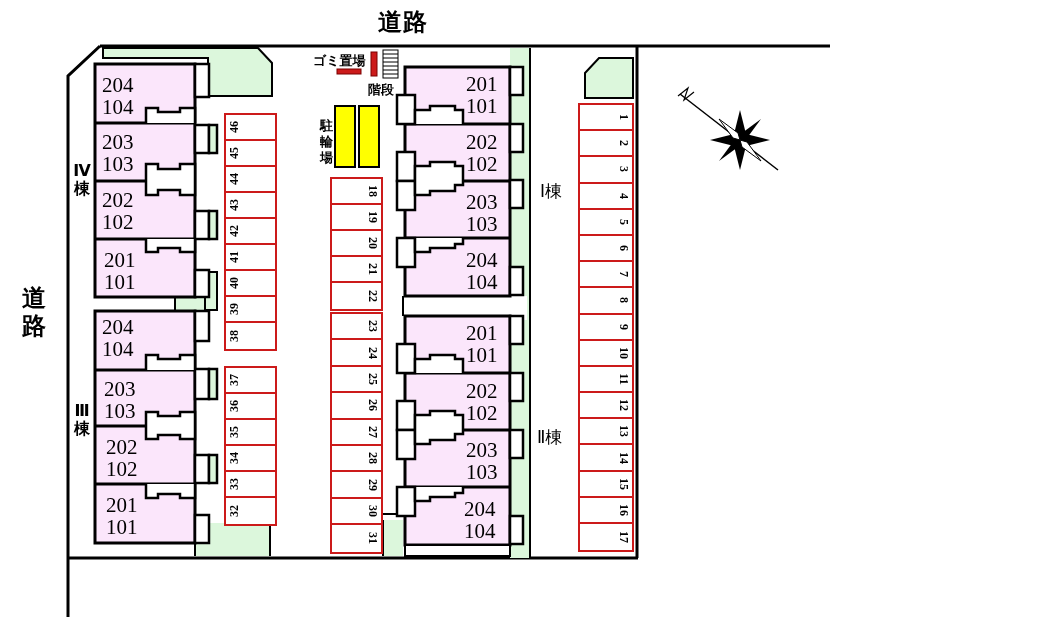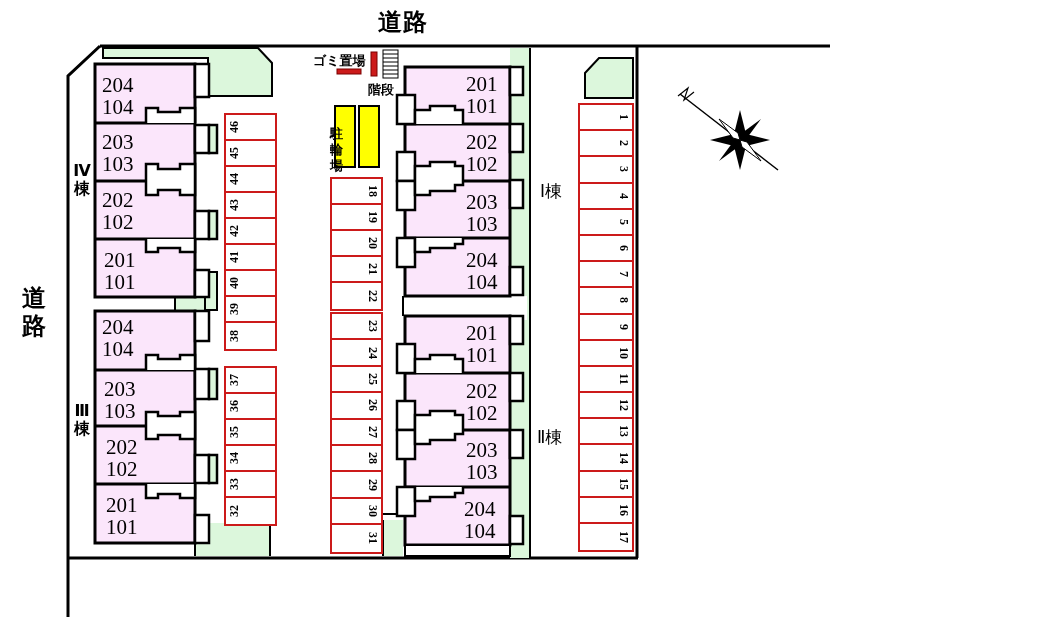--- a/index.html
+++ b/index.html
@@ -316,21 +316,21 @@
     <div style="position: relative; height: 26px; box-sizing: border-box; border-bottom: none;">
       <div style="position: absolute; top: 50%; left: -4px; width: 24px; height: 14px; line-height: 14px; margin-top: -7px; text-align: center; font-size: 12px; font-weight: bold; font-family: &quot;Liberation Serif&quot;, serif; transform: rotate(-90deg);">38</div>
     </div>
   </div>
 
 <div class="lbl road-top">道路</div>
 <div class="lbl road-left">道路</div>
 
 <div class="lbl small-lbl" style="left:313px;top:52px;">ゴミ置場</div>
 <div class="lbl small-lbl" style="left:368px;top:81px;">階段</div>
-<div class="lbl bike-lbl" style="left:330px;top:118px;word-break:break-all;margin-top:8px;">駐輪場</div>
+<div class="lbl bike-lbl" style="left:320px;top:118px;word-break:break-all;">駐輪場</div>
 
 <div class="lbl bldg-lbl-h" style="left:540px;top:180px;">Ⅰ棟</div>
 <div class="lbl bldg-lbl-h" style="left:537px;top:426px;">Ⅱ棟</div>
 <div class="lbl bldg-lbl" style="left:72px;top:162px;width:20px;">
   <div>Ⅳ</div>
   <div>棟</div>
 </div>
 <div class="lbl bldg-lbl" style="left:72px;top:402px;width:20px;">
   <div>Ⅲ</div>
   <div>棟</div>

